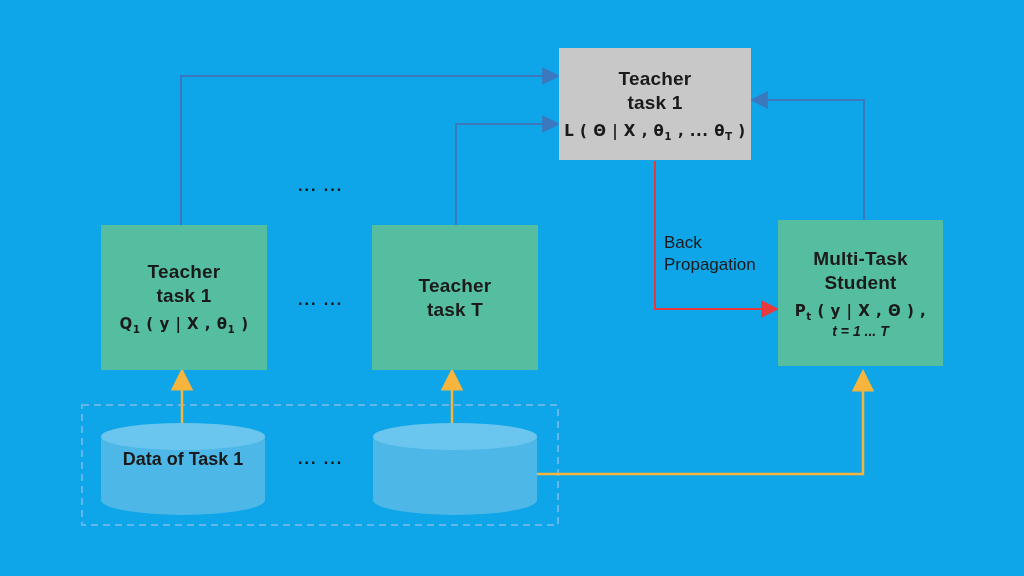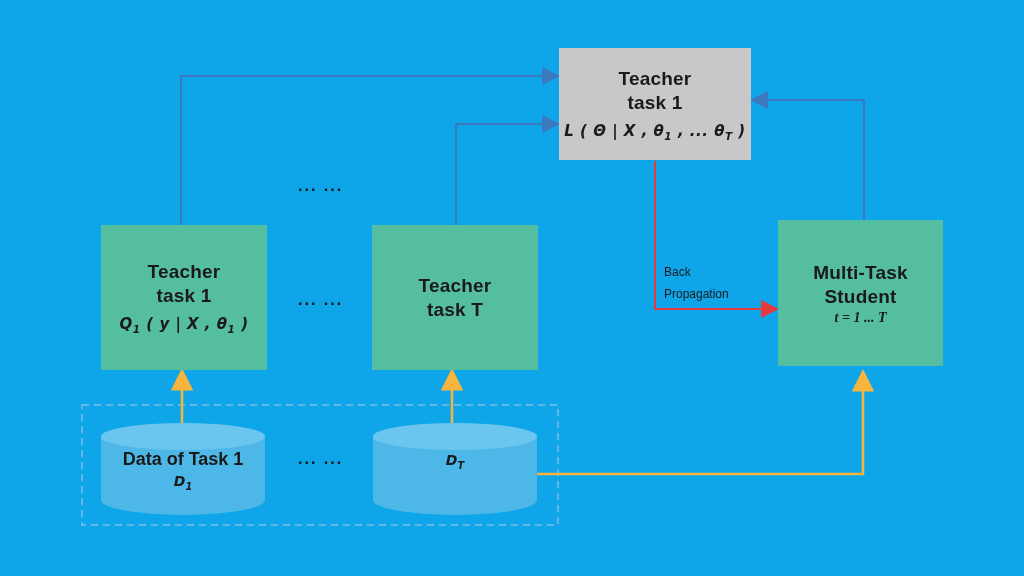--- a/index.html
+++ b/index.html
@@ -29,28 +29,27 @@
   .node.gray  { background: #C8C8C8; }
   .node-title {
     font-size: 19px;
     font-weight: bold;
     line-height: 24px;
     letter-spacing: 0.2px;
   }
   .node-formula {
     margin-top: 7px;
     font-family: "DejaVu Sans", sans-serif;
-    font-style: italic;
     font-weight: bold;
     font-size: 15px;
     letter-spacing: 0.5px;
   }
   .node-formula2 {
     margin-top: 1px;
-    font-family: Liberation Serif, serif;
+    font-family: Liberation Sans, sans-serif;
     font-style: italic;
     font-weight: bold;
     font-size: 14px;
   }
   sub { font-size: 0.7em; }
   .cylinder { position: absolute; width: 164px; height: 92px; }
   .cyl-body {
     position: absolute;
     left: 0; right: 0;
     top: 13px; bottom: 0;
@@ -85,22 +84,22 @@
   .ellipsis {
     position: absolute;
     font-size: 16px;
     font-weight: bold;
     letter-spacing: 2px;
     color: #111111;
     white-space: nowrap;
   }
   .backprop-label {
     position: absolute;
-    left: 664px; top: 261px;
-    font-size: 12px;
+    left: 664px; top: 232px;
+    font-size: 17px;
     line-height: 22px;
     color: #1a1a1a;
     white-space: pre-line;
   }
 </style>
 </head>
 <body>
 
 <div id="canvas">
 
@@ -143,37 +142,36 @@
   </div>
 
   <div class="node green" style="left:372px; top:225px; width:166px; height:145px;">
     <div class="node-title">Teacher</div>
     <div class="node-title">task T</div>
   </div>
 
   <div class="node green" style="left:778px; top:220px; width:165px; height:146px;">
     <div class="node-title">Multi-Task</div>
     <div class="node-title">Student</div>
+    <div class="node-formula">P<sub>t</sub> ( y | X , Θ ) ,</div>
     <div class="node-formula2">t = 1 ... T</div>
   </div>
 
   <div class="cylinder" style="left:101px; top:423px;">
     <div class="cyl-body"></div>
     <div class="cyl-top"></div>
     <div class="cyl-text">
       <div class="cyl-label">Data of Task 1</div>
-      <div class="cyl-formula">D<sub>1</sub></div>
     </div>
   </div>
 
   <div class="cylinder" style="left:373px; top:423px;">
     <div class="cyl-body"></div>
     <div class="cyl-top"></div>
     <div class="cyl-text">
-      <div class="cyl-formula">D<sub>T</sub></div>
     </div>
   </div>
 
   <div class="backprop-label">Back
 Propagation</div>
 
   <div class="ellipsis" style="left:298px; top:177px;">... ...</div>
   <div class="ellipsis" style="left:298px; top:291px;">... ...</div>
   <div class="ellipsis" style="left:298px; top:450px;">... ...</div>
 

